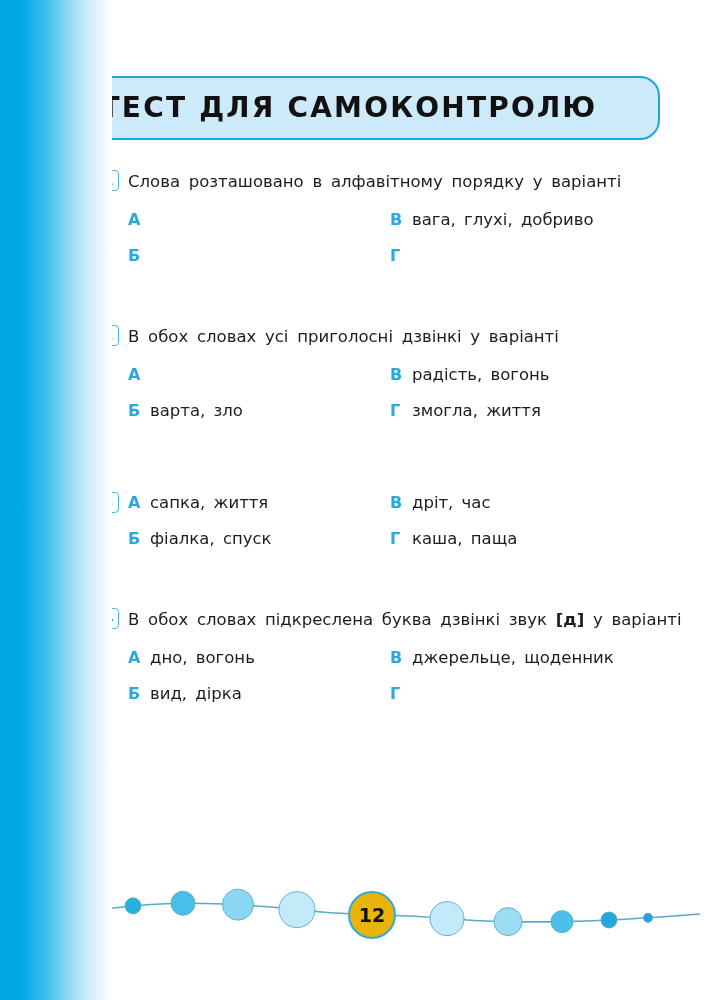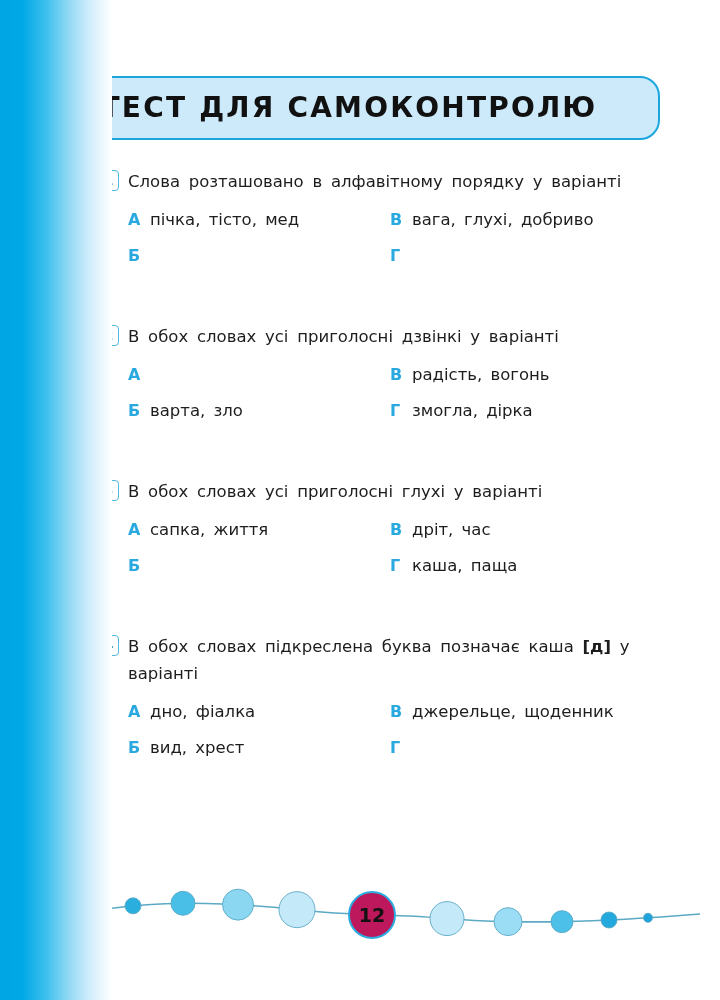--- a/index.html
+++ b/index.html
@@ -143,21 +143,21 @@
   }
   .page-number {
     position: absolute;
     left: 348px;
     top: 16px;
     width: 48px;
     height: 48px;
     box-sizing: border-box;
     border: 2px solid #2bacdf;
     border-radius: 50%;
-    background: #be185d;
+    background: #eab308;
     color: #111111;
     font-size: 19px;
     font-weight: bold;
     line-height: 44px;
     text-align: center;
     z-index: 3;
   }
 </style>
 </head>
 <body>
@@ -170,21 +170,20 @@
 
 <div class="questions">
 
   <div class="question">
     <div class="q-badge">1</div>
     <div class="q-stem">Слова розташовано в алфавітному порядку у варіанті</div>
     <div class="options">
       <div class="opt-row">
         <div class="opt col-a">
           <span class="opt-letter">А</span>
-          <span class="opt-text">пічка, тісто, мед</span>
         </div>
         <div class="opt col-b">
           <span class="opt-letter">В</span>
           <span class="opt-text">вага, глухі, добриво</span>
         </div>
       </div>
       <div class="opt-row">
         <div class="opt col-a">
           <span class="opt-letter">Б</span>
         </div>
@@ -210,74 +209,74 @@
           <span class="opt-text">радість, вогонь</span>
         </div>
       </div>
       <div class="opt-row">
         <div class="opt col-a">
           <span class="opt-letter">Б</span>
           <span class="opt-text">варта, зло</span>
         </div>
         <div class="opt col-b">
           <span class="opt-letter">Г</span>
-          <span class="opt-text">змогла, дірка</span>
+          <span class="opt-text">змогла, життя</span>
         </div>
       </div>
     </div>
   </div>
 
   <div class="q-gap"></div>
 
   <div class="question">
     <div class="q-badge">3</div>
-    <div class="q-stem">В обох словах усі приголосні глухі у варіанті</div>
     <div class="options">
       <div class="opt-row">
         <div class="opt col-a">
           <span class="opt-letter">А</span>
           <span class="opt-text">сапка, життя</span>
         </div>
         <div class="opt col-b">
           <span class="opt-letter">В</span>
           <span class="opt-text">дріт, час</span>
         </div>
       </div>
       <div class="opt-row">
         <div class="opt col-a">
           <span class="opt-letter">Б</span>
+          <span class="opt-text">фіалка, спуск</span>
         </div>
         <div class="opt col-b">
           <span class="opt-letter">Г</span>
           <span class="opt-text">каша, паща</span>
         </div>
       </div>
     </div>
   </div>
 
   <div class="q-gap"></div>
 
   <div class="question">
     <div class="q-badge">4</div>
-    <div class="q-stem"><span>В обох словах підкреслена буква позначає каша</span> <span class="sound">[д]</span> <span>у варіанті</span></div>
+    <div class="q-stem"><span>В обох словах підкреслена буква дзвінкі звук</span> <span class="sound">[д]</span> <span>у варіанті</span></div>
     <div class="options">
       <div class="opt-row">
         <div class="opt col-a">
           <span class="opt-letter">А</span>
-          <span class="opt-text">дно, фіалка</span>
+          <span class="opt-text">дно, вогонь</span>
         </div>
         <div class="opt col-b">
           <span class="opt-letter">В</span>
           <span class="opt-text">джерельце, щоденник</span>
         </div>
       </div>
       <div class="opt-row">
         <div class="opt col-a">
           <span class="opt-letter">Б</span>
-          <span class="opt-text">вид, хрест</span>
+          <span class="opt-text">вид, дірка</span>
         </div>
         <div class="opt col-b">
           <span class="opt-letter">Г</span>
         </div>
       </div>
     </div>
   </div>
 
 </div>
 

